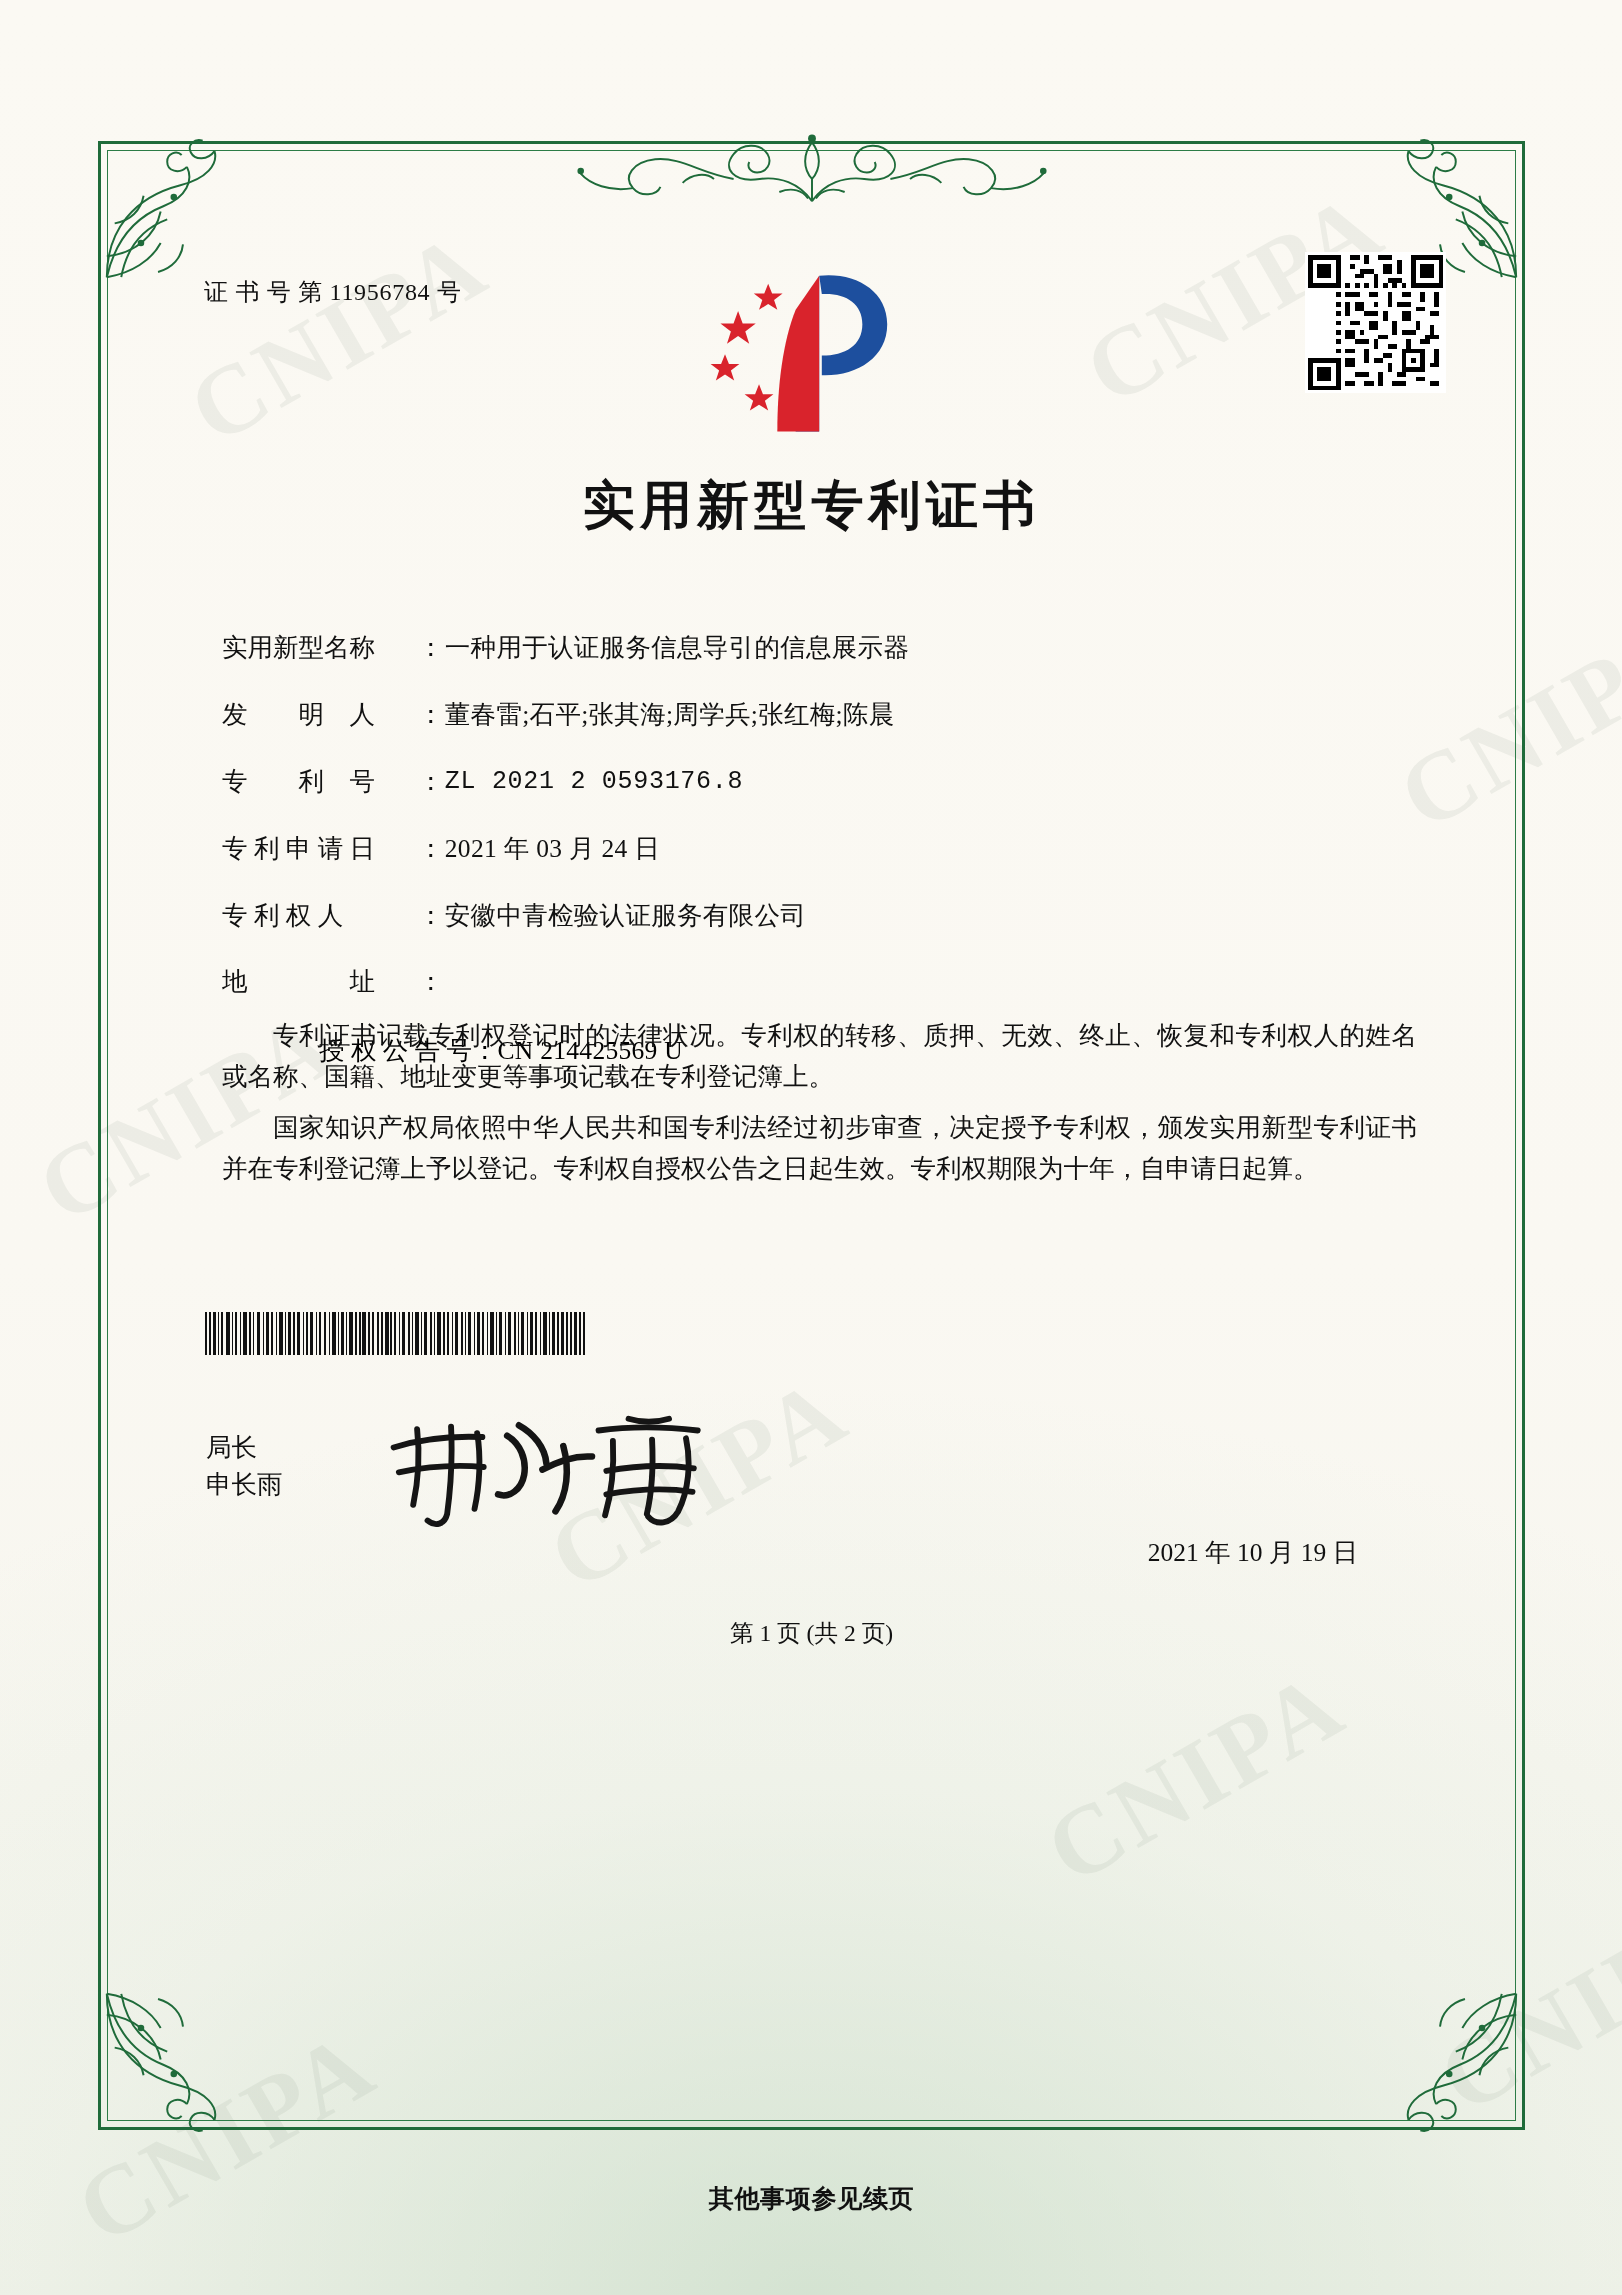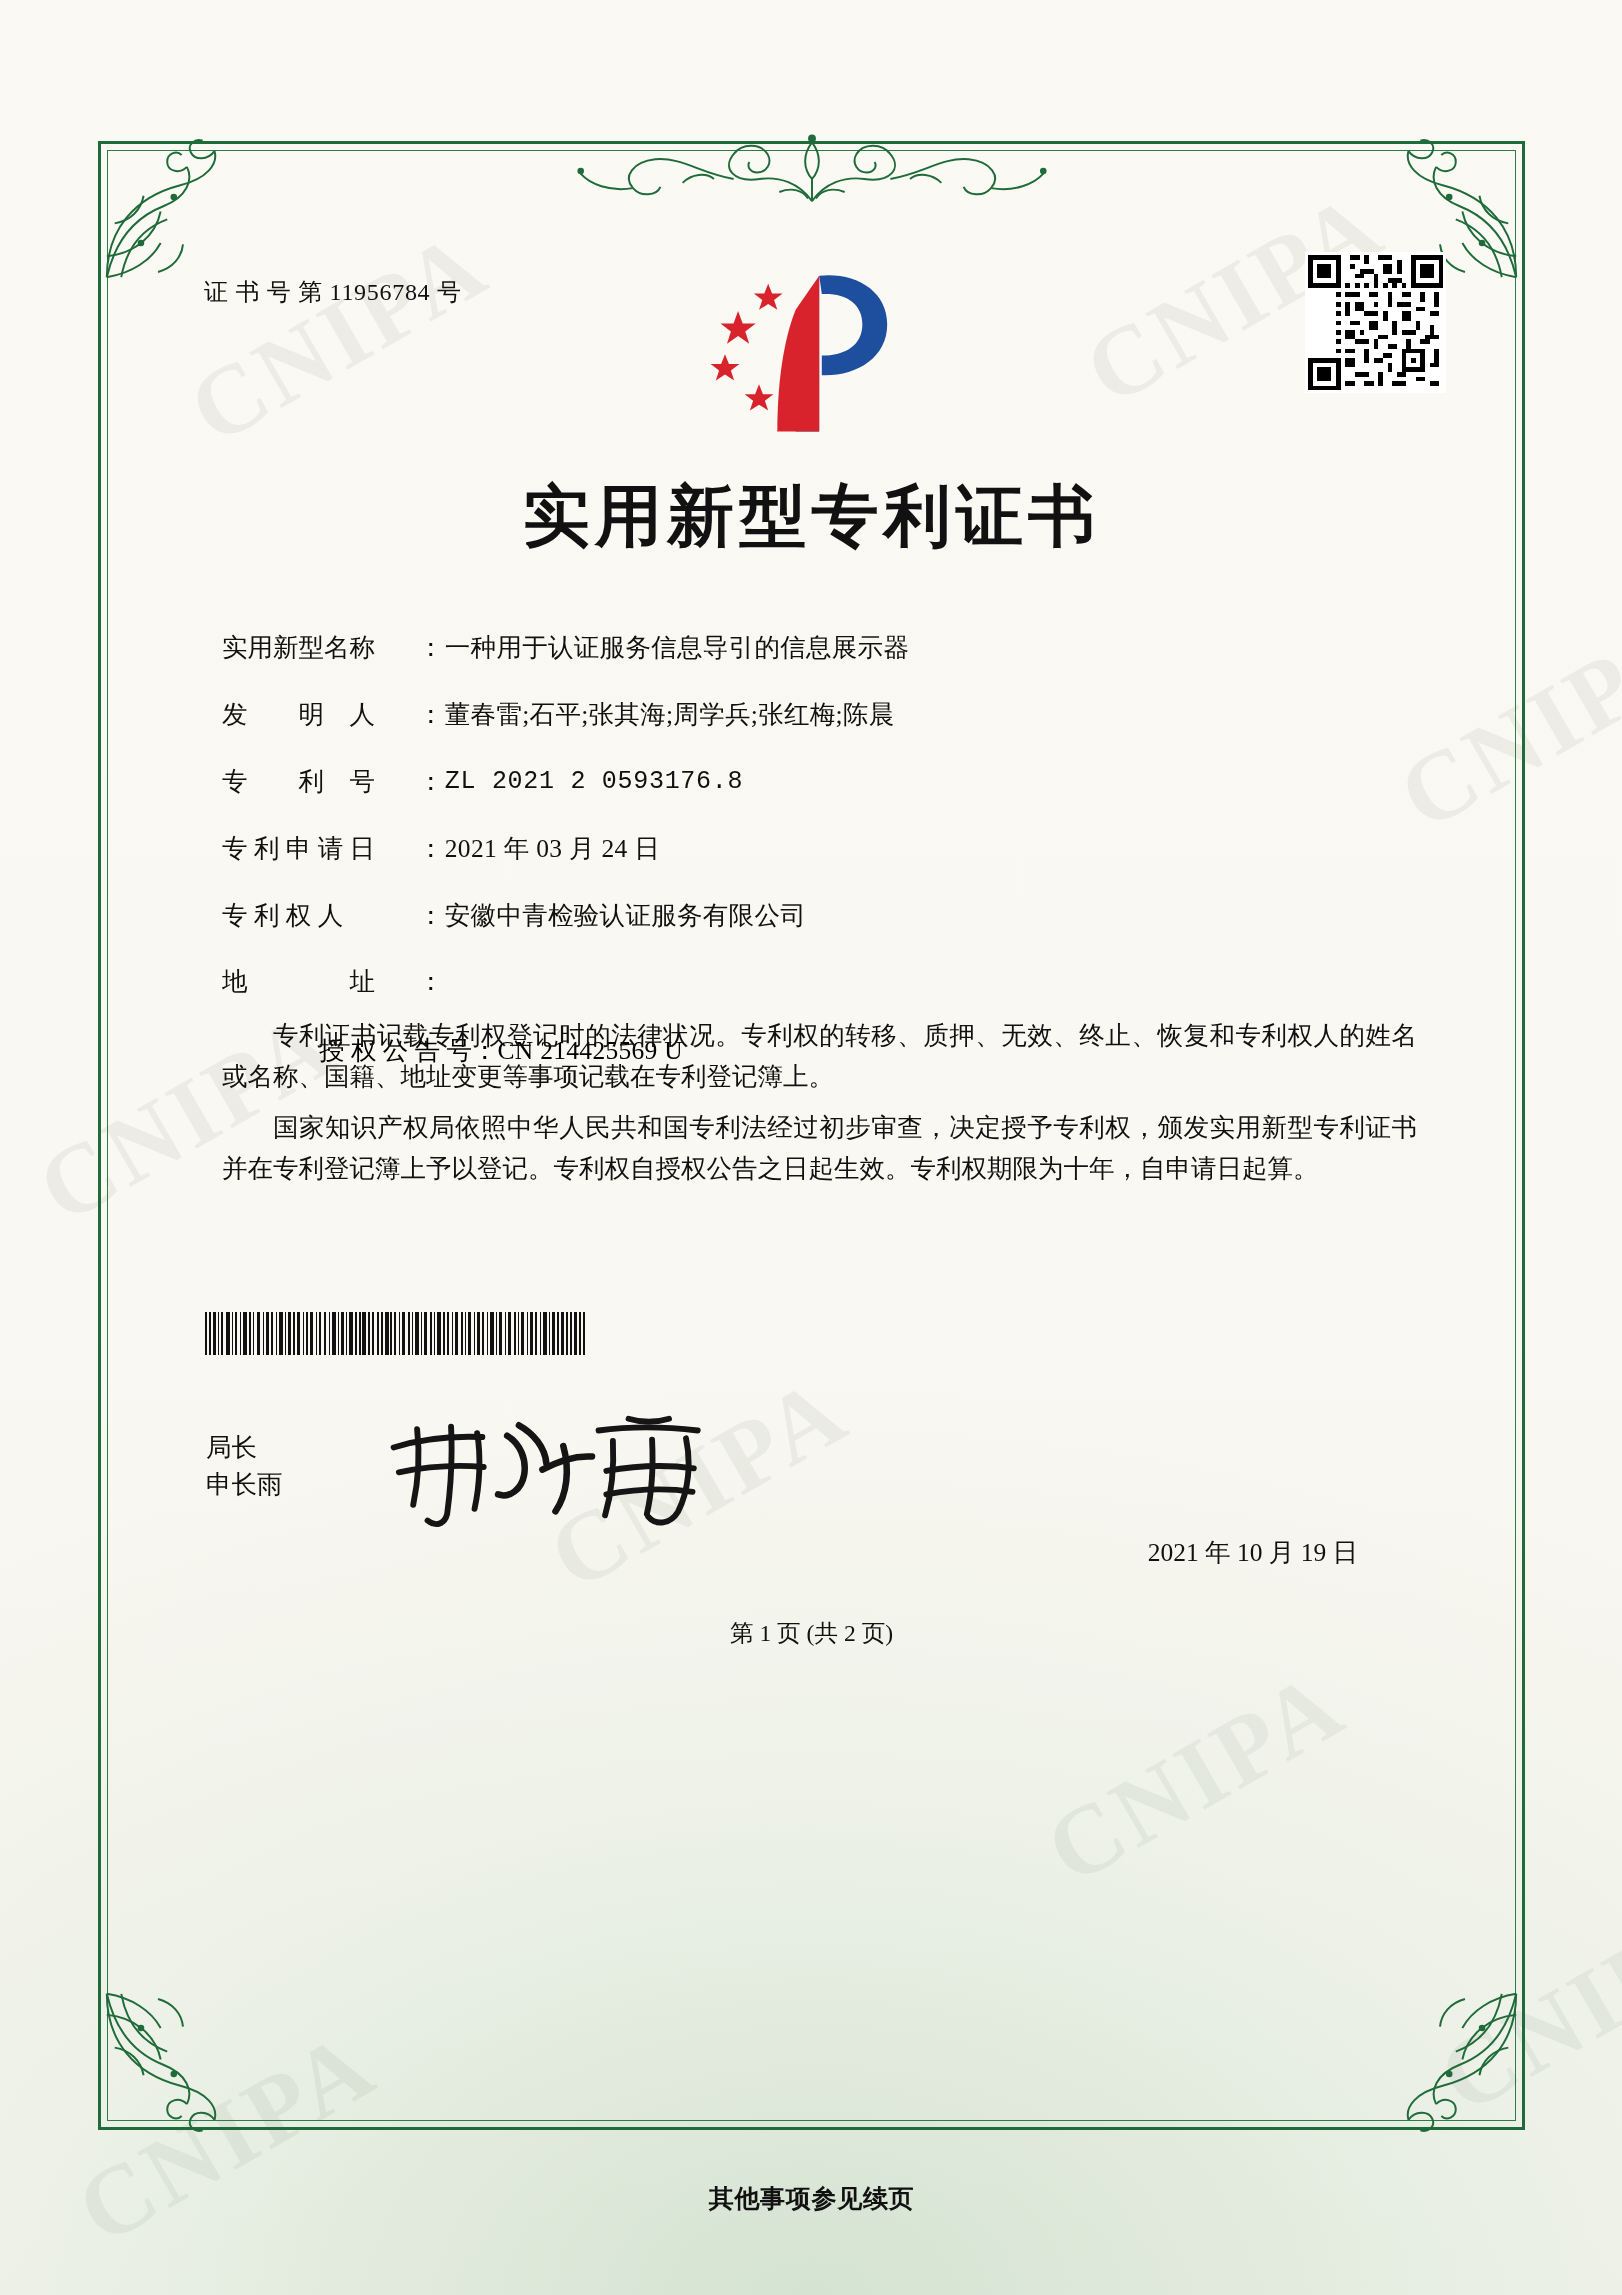--- a/index.html
+++ b/index.html
@@ -118,21 +118,21 @@
     height: 190px;
   }
   .emblem svg { width: 100%; height: 100%; display: block; }
 
   .title {
     position: absolute;
     left: 0;
     right: 0;
     top: 330px;
     text-align: center;
-    font-size: 67px;
+    font-size: 52px;
     font-weight: bold;
     letter-spacing: 5.2px;
     color: #111;
     font-family: "Liberation Serif", serif;
   }
 
   .fields {
     position: absolute;
     left: 124px;
     top: 491px;

